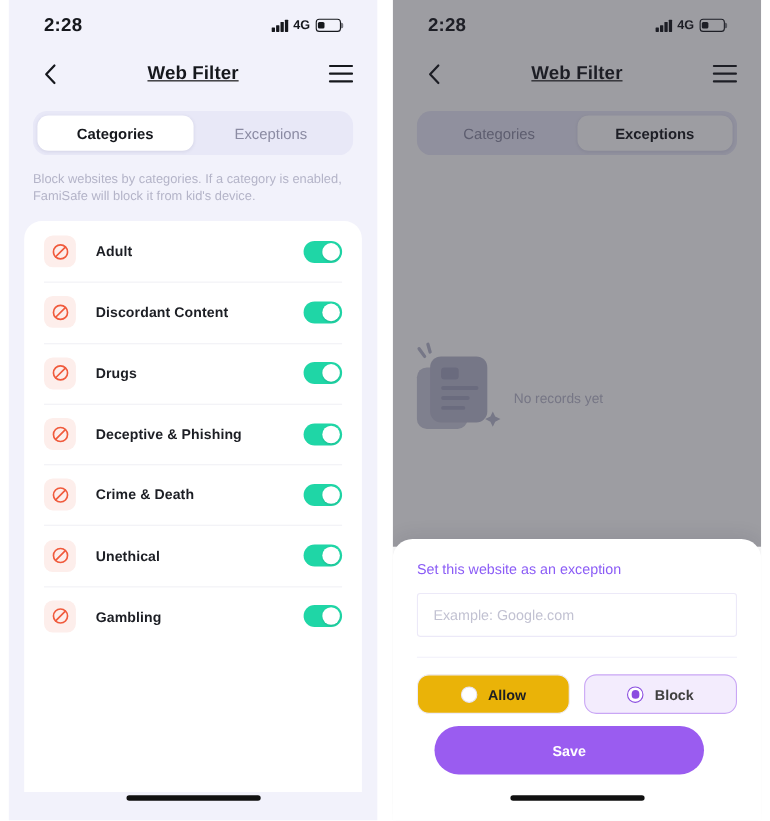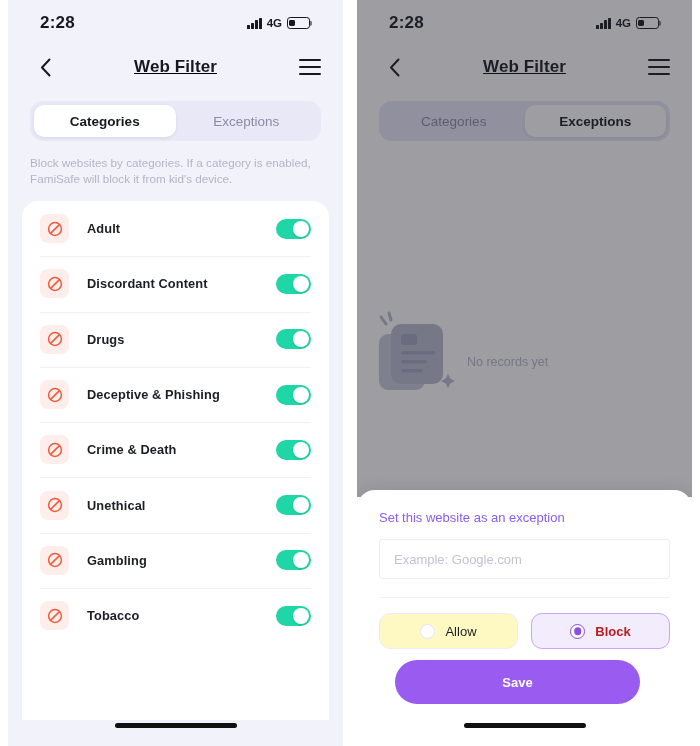--- a/index.html
+++ b/index.html
@@ -156,24 +156,24 @@
   .url-input {
     margin-top: 14px; height: 40px; border:1px solid #ece9f8; border-radius: 3px;
     display:flex; align-items:center; padding: 0 14px;
     font-size: 13px; color:#c2c2d2; background:#fff;
   }
   .sheet-divider { margin-top: 18px; height:1px; background:#f2f0fa; }
   .choices { margin-top: 15px; display:flex; gap: 13px; }
   .choice {
     flex:1; height: 36px; border-radius: 11px; border:1px solid #eeecf8;
     display:flex; align-items:center; justify-content:center; gap:10px;
-    font-size: 13px; color:#1c1e24; background:#fef9c3;
+    font-size: 13px; color:#1c1e24; background:#eab308;font-weight:bold;
   }
   .choice.selected {
-    background:#f3ecfd; border-color:#c9a6f5; color:#b91c1c; font-weight:700;
+    background:#f3ecfd; border-color:#c9a6f5; color:#404040; font-weight:700;
   }
   .radio {
     width:15px; height:15px; border-radius:50%; border:1.6px solid #e6e3f2;
     flex:none; position:relative; background:#fff;
   }
   .choice.selected .radio { border-color:#8b4ee0; }
   .choice.selected .radio::after {
     content:""; position:absolute; left:50%; top:50%; transform:translate(-50%,-50%);
     width:7.5px; height:7.5px; border-radius:50%; background:#8b4ee0;
   }
@@ -293,30 +293,20 @@
           <div class="toggle"></div>
         </div>
         <div class="cat-row">
           <div class="ban">
             <svg width="16" height="16" viewBox="0 0 16 16" fill="none">
               <circle cx="8" cy="8" r="6.4" stroke="#f05a3c" stroke-width="1.5"></circle>
               <line x1="3.6" y1="12.4" x2="12.4" y2="3.6" stroke="#f05a3c" stroke-width="1.5" stroke-linecap="round"></line>
             </svg>
           </div>
           <div class="cat-label">Gambling</div>
-          <div class="toggle"></div>
-        </div>
-        <div class="cat-row">
-          <div class="ban">
-            <svg width="16" height="16" viewBox="0 0 16 16" fill="none">
-              <circle cx="8" cy="8" r="6.4" stroke="#f05a3c" stroke-width="1.5"></circle>
-              <line x1="3.6" y1="12.4" x2="12.4" y2="3.6" stroke="#f05a3c" stroke-width="1.5" stroke-linecap="round"></line>
-            </svg>
-          </div>
-          <div class="cat-label">Tobacco</div>
           <div class="toggle"></div>
         </div>
       </div>
 
     <div class="home-ind"></div>
   </div>
 
   <div class="gap"></div>
 
   <div class="phone right">

